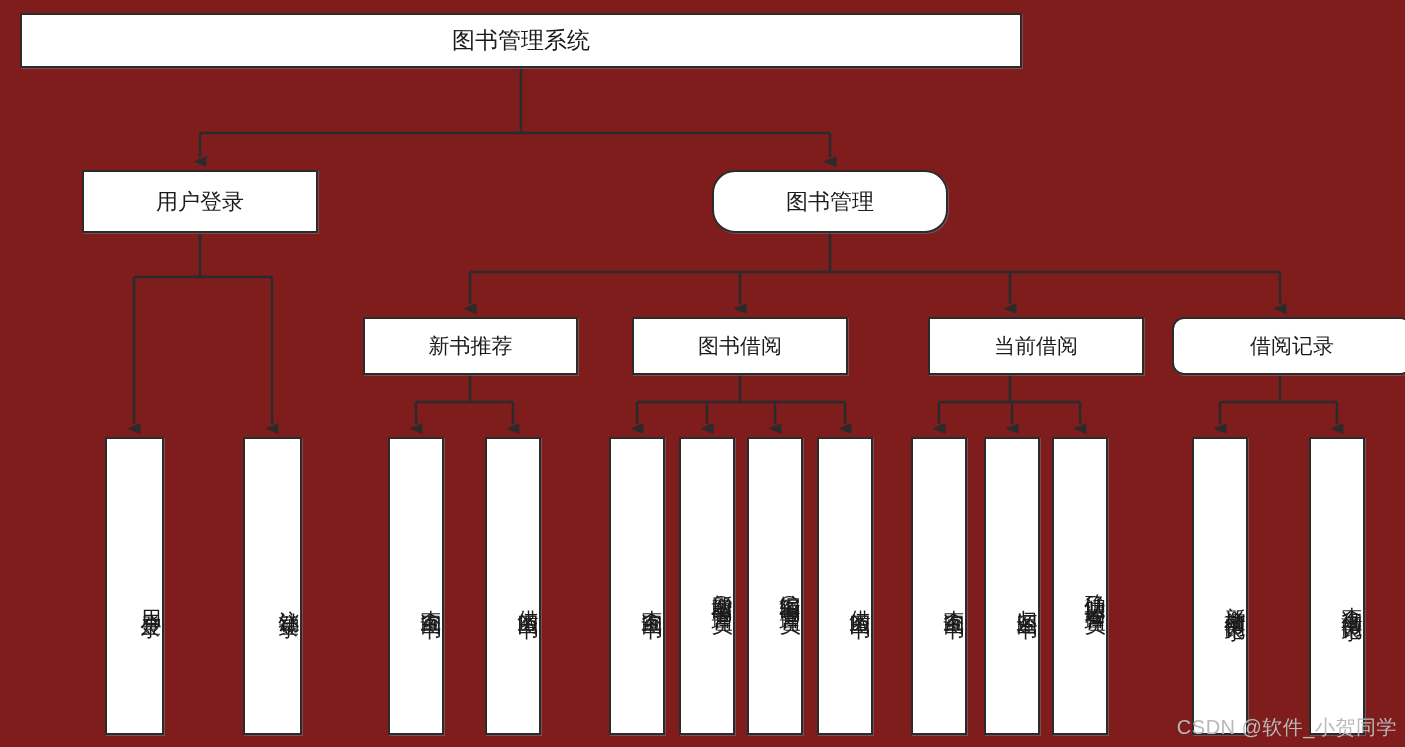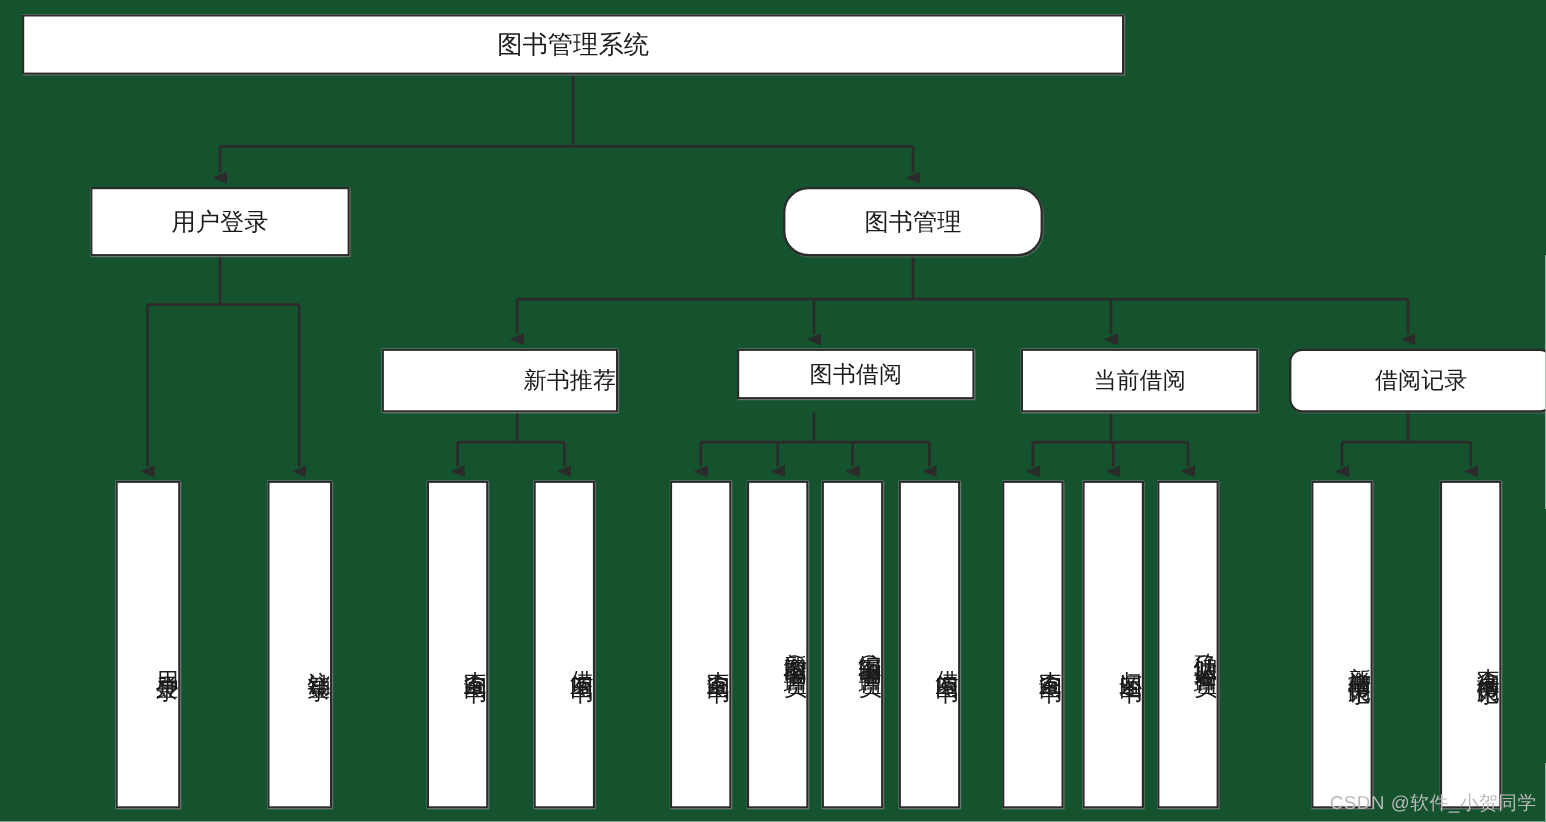--- a/index.html
+++ b/index.html
@@ -5,21 +5,21 @@
   * { box-sizing: border-box; }
   html, body {
     margin: 0; padding: 0;
     background: #ffffff;
     font-family: "Liberation Sans", "DejaVu Sans", sans-serif;
   }
   #canvas {
     position: relative;
     width: 1405px;
     height: 747px;
-    background: #14532d;
+    background: #7f1d1d;
     overflow: hidden;
     text-decoration: underline;
   }
   .node {
     position: absolute;
     background: #ffffff;
     border: 2px solid #2b2b2b;
     display: flex;
     align-items: center;
     justify-content: center;
@@ -52,21 +52,21 @@
   svg.links {
     position: absolute;
     left: 0; top: 0;
     width: 1405px; height: 747px;
     pointer-events: none;
   }
   .wm {
     position: absolute;
     right: 8px;
     bottom: 6px;
-    font-size: 17px;
+    font-size: 20px;
     color: #b9b9b9;
     letter-spacing: 0.5px;
     white-space: nowrap;
   }
 </style>
 </head>
 <body>
 
 <div id="canvas">
 
@@ -124,24 +124,24 @@
     <span class="label">图书管理系统</span>
   </div>
 
   <div class="node level1" style="left:82px;top:170px;width:236px;height:63px;">
     <span class="label">用户登录</span>
   </div>
   <div class="node level1" style="left:712px;top:170px;width:236px;height:63px;border-radius:23px;">
     <span class="label">图书管理</span>
   </div>
 
-  <div class="node level2" style="left:347px;top:317px;width:215px;height:58px;justify-content:flex-end;">
+  <div class="node level2" style="left:363px;top:317px;width:215px;height:58px;">
     <span class="label">新书推荐</span>
   </div>
-  <div class="node level2" style="left:632px;top:317px;width:216px;height:46px;margin-left:38px;">
+  <div class="node level2" style="left:632px;top:317px;width:216px;height:58px;">
     <span class="label">图书借阅</span>
   </div>
   <div class="node level2" style="left:902px;top:317px;width:216px;height:58px;margin-left:26px;">
     <span class="label">当前借阅</span>
   </div>
   <div class="node level2" style="left:1172px;top:317px;width:240px;height:58px;border-radius:12px;">
     <span class="label">借阅记录</span>
   </div>
 
   <div class="node leaf" style="left:105px;top:437px;width:59px;height:298px;">

